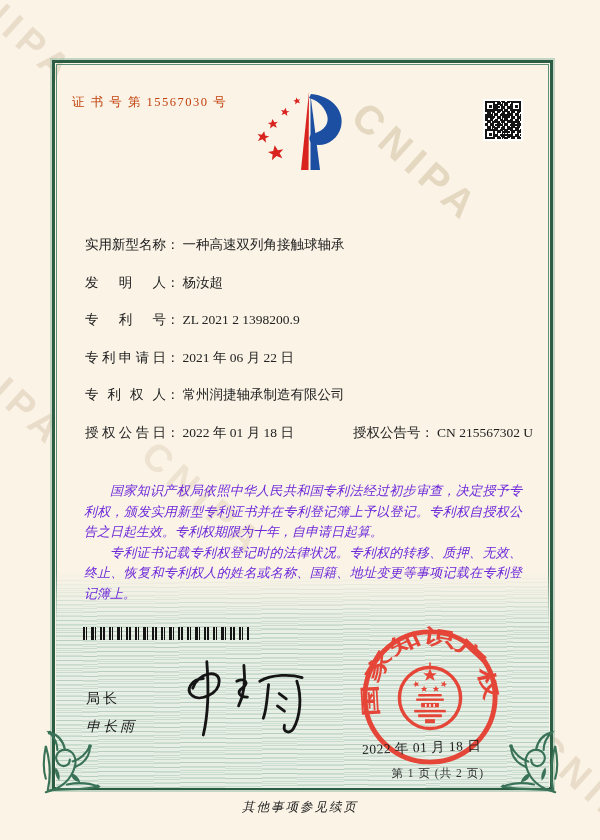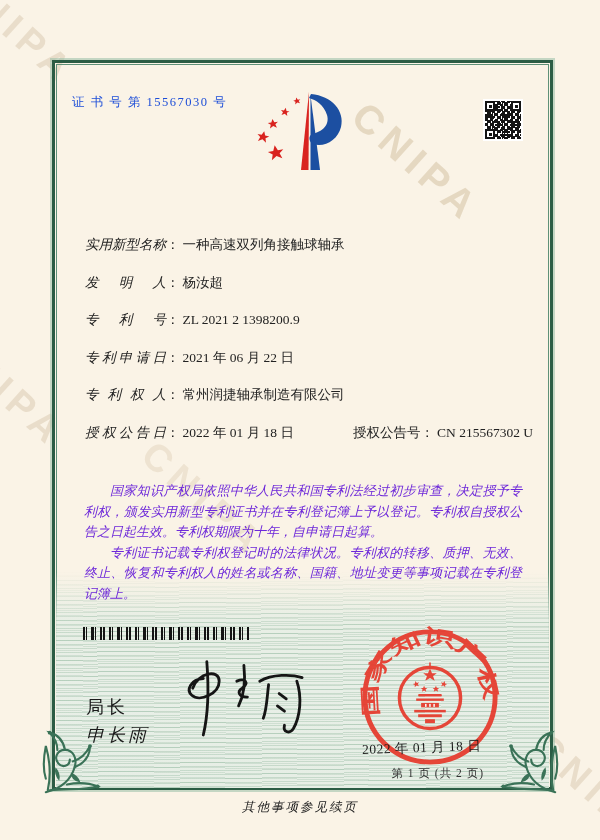--- a/index.html
+++ b/index.html
@@ -36,21 +36,21 @@
   }
   .guilloche::after {
     content:""; position:absolute; inset:0;
     background:
       repeating-linear-gradient(179.3deg, rgba(124,170,140,0.30) 0 1px, transparent 1px 4px),
       repeating-linear-gradient(180.8deg, rgba(124,170,140,0.22) 0 1px, transparent 1px 5px);
     -webkit-mask-image:linear-gradient(180deg, transparent 0, #000 26%);
     mask-image:linear-gradient(180deg, transparent 0, #000 26%);
   }
   
-  .cert-no { position:absolute; left:72px; top:94px; font-size:12.5px; letter-spacing:1.5px; color:#1d4ed8; z-index:2; }
+  .cert-no { position:absolute; left:72px; top:94px; font-size:12.5px; letter-spacing:1.5px; color:#c2410c; z-index:2; }
   .logo { position:absolute; left:252px; top:89px; z-index:2; }
   .qr { position:absolute; left:483px; top:99px; width:40px; height:42px; background:#fff; padding:2px; box-sizing:border-box; z-index:2; }
   .qr-m {
     position:relative; width:100%; height:100%;
     background:
       repeating-conic-gradient(#141414 0% 25%, transparent 0% 50%) 0px 0px / 5px 5px,
       repeating-conic-gradient(#141414 0% 25%, transparent 0% 50%) 2px 1px / 7px 7px;
   }
   .qr-f { position:absolute; width:10px; height:10px; border:2px solid #141414; background:#fff; box-sizing:border-box; }
   .qr-f::after { content:""; position:absolute; inset:1.5px; background:#141414; }
@@ -59,21 +59,21 @@
     position:absolute; left:56px; top:170px; width:495px; text-align:center;
     font-size:30px; font-weight:bold; letter-spacing:5px; color:#111; z-index:2;
   }
   
   .fields {
     position:absolute; left:85px; top:238px; width:452px; z-index:2;
     display:flex; flex-direction:column; gap:23.5px;
     font-size:13.5px; color:#222; white-space:nowrap;
   }
   .field { line-height:14px; position:relative; }
-  .flabel { display:inline-block; min-width:81px; text-align:justify; text-align-last:justify;font-style:italic; }
+  .flabel { display:inline-block; min-width:81px; text-align:justify; text-align-last:justify; }
   .fvalue { margin-left:3px; }
   .grant-no-pair { position:absolute; left:268px; top:0; }
   
   .paras {
     position:absolute; left:84px; top:481px; width:438px; z-index:2;
     font-size:13px; line-height:20.5px; text-align:justify;
     font-style:italic; color:#6d28d9;
   }
   .paras p { margin:0; text-indent:2em; }
   
@@ -83,21 +83,21 @@
       #141414 0 2px, transparent 2px 3.5px,
       #141414 3.5px 4.5px, transparent 4.5px 8px,
       #141414 8px 11px, transparent 11px 12.5px,
       #141414 12.5px 13.5px, transparent 13.5px 17.5px,
       #141414 17.5px 19px, transparent 19px 20px,
       #141414 20px 22.5px, transparent 22.5px 26px);
   }
   .signer-title, .signer-name {
     position:absolute; left:86px; z-index:3;
     font-family:"Liberation Sans", sans-serif;
-    font-size:18px; letter-spacing:3px; color:#1a1a1a; line-height:15px;margin-top:9px;
+    font-size:14px; letter-spacing:3px; color:#1a1a1a; line-height:15px;
   }
   .signer-title { top:691px; }
   .signer-name  { top:719px;font-style:italic; }
   .signature { position:absolute; left:168px; top:650px; z-index:3; }
   .seal { position:absolute; left:356px; top:623px; z-index:4; opacity:0.93; }
   .seal-date {
     position:absolute; left:362px; top:739px; z-index:5;
     font-size:13.5px; letter-spacing:0.5px; color:#1b1b1b; transform:rotate(-2deg);
     white-space:nowrap;
   }

